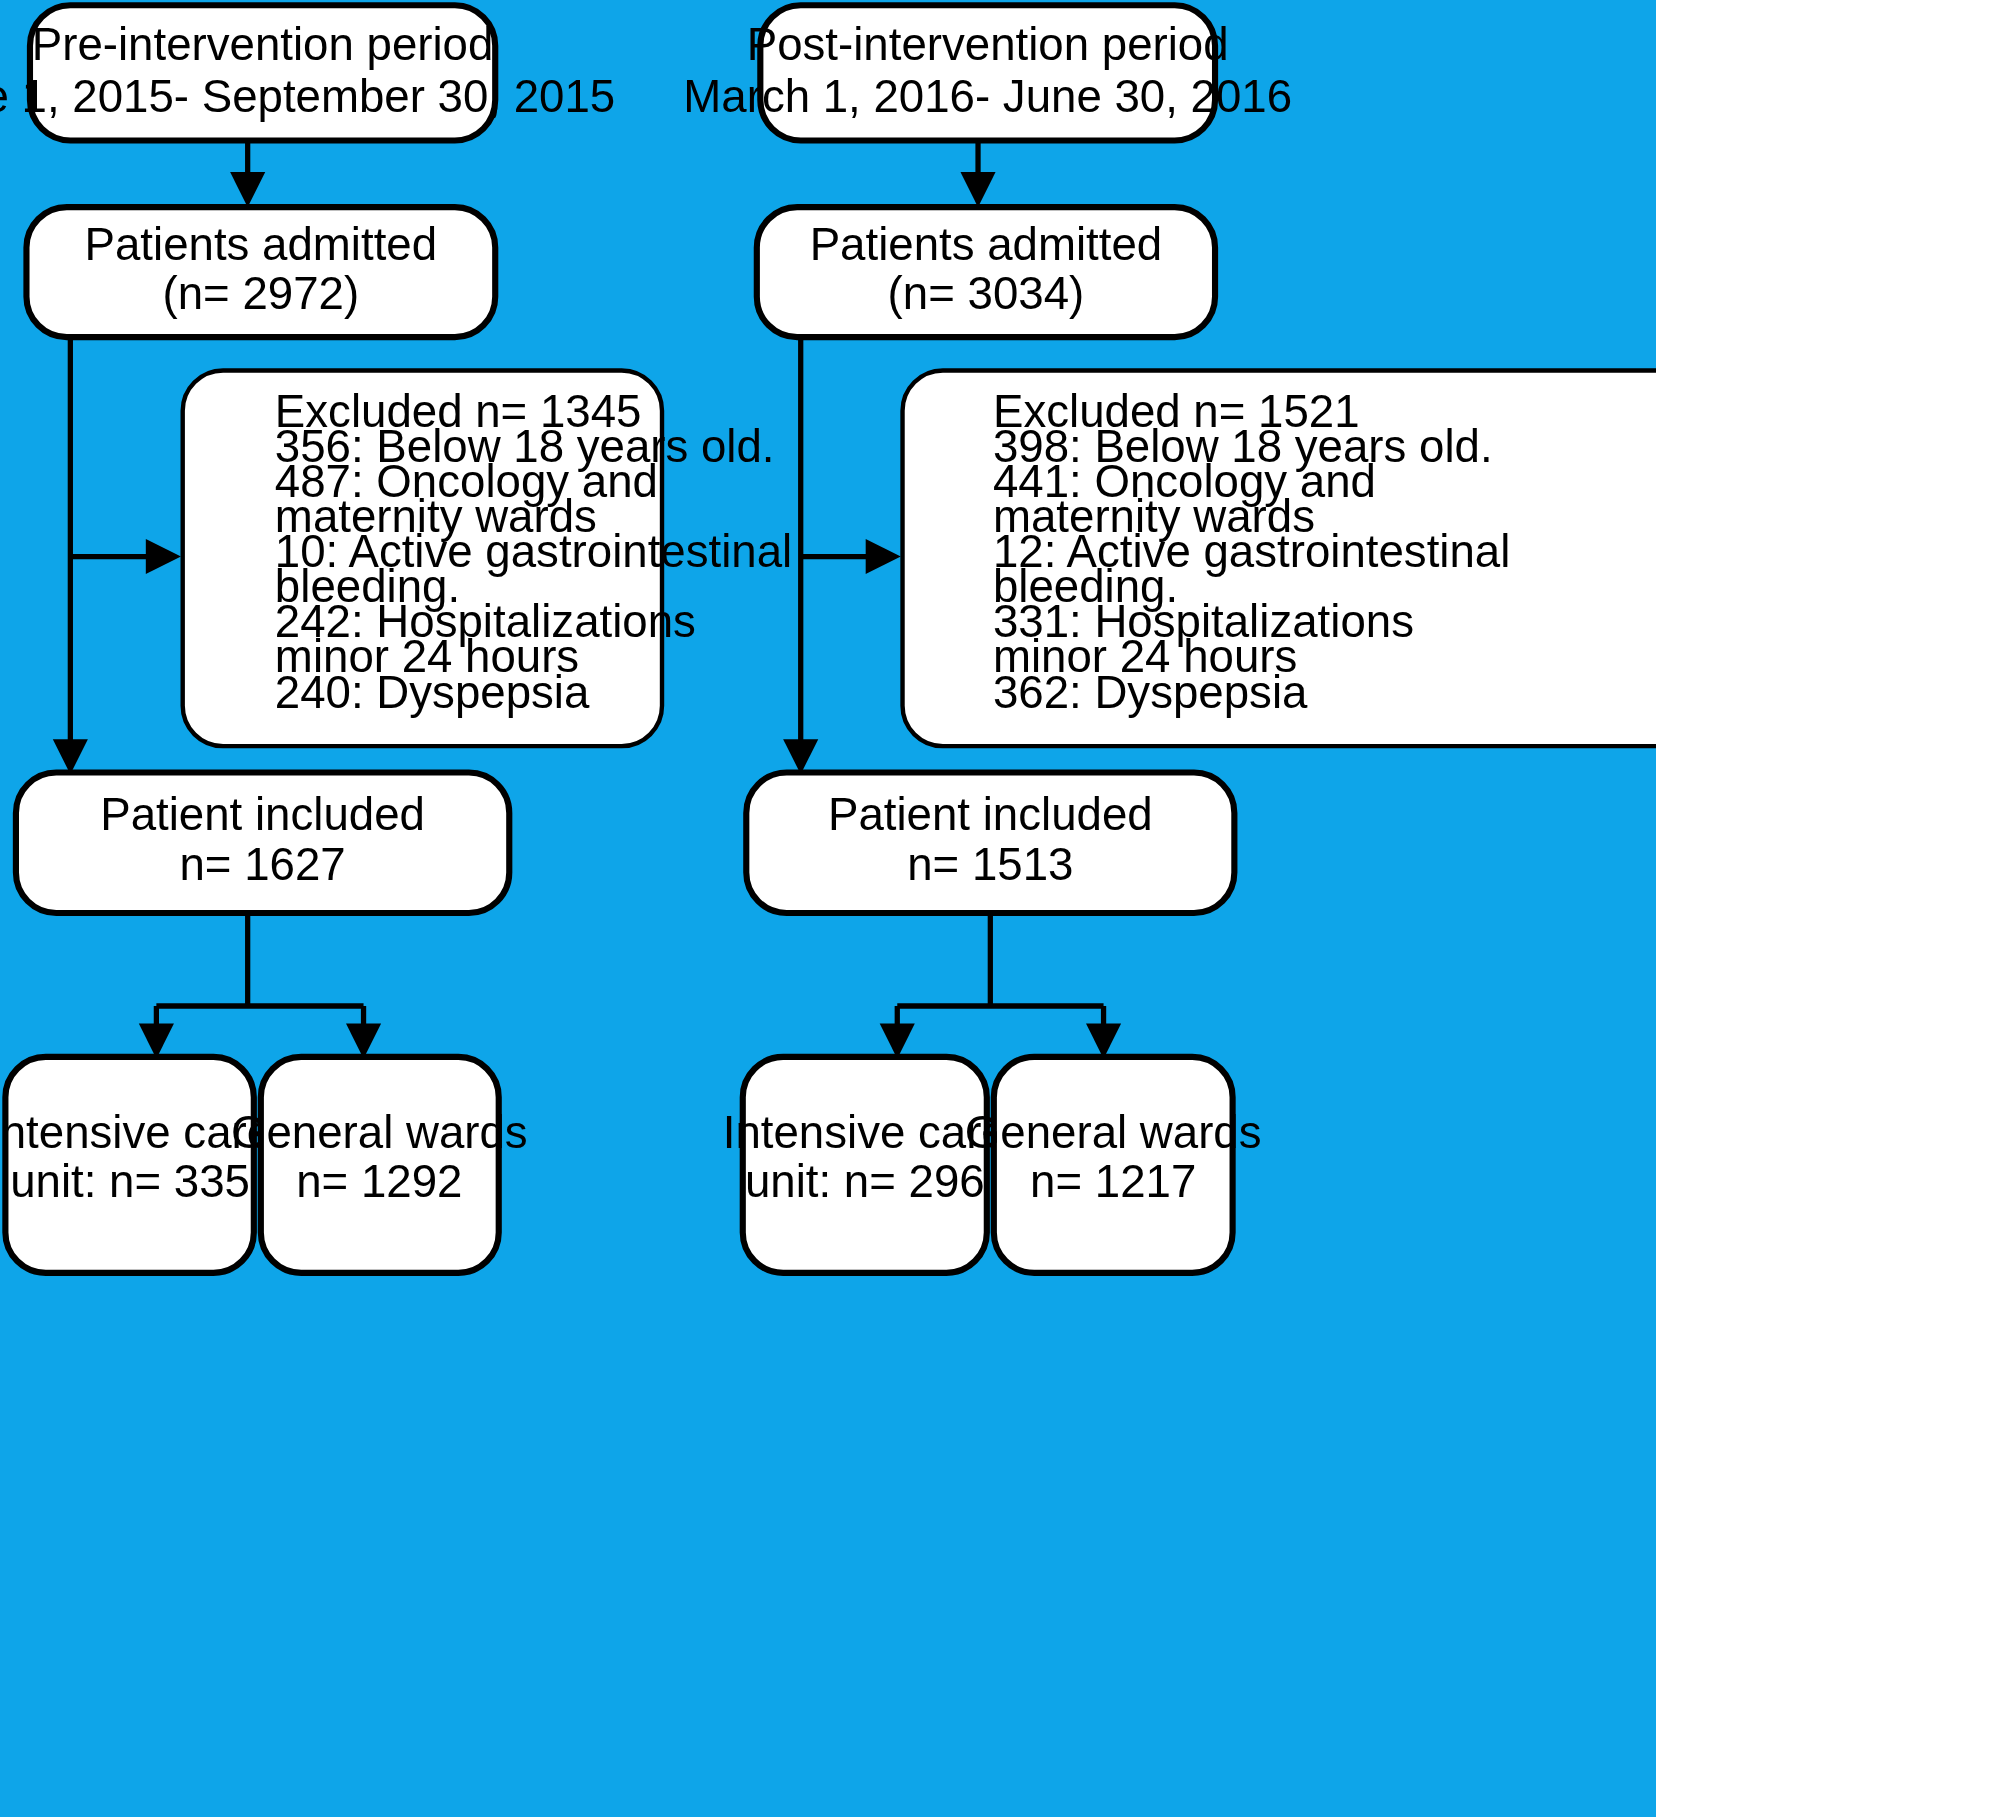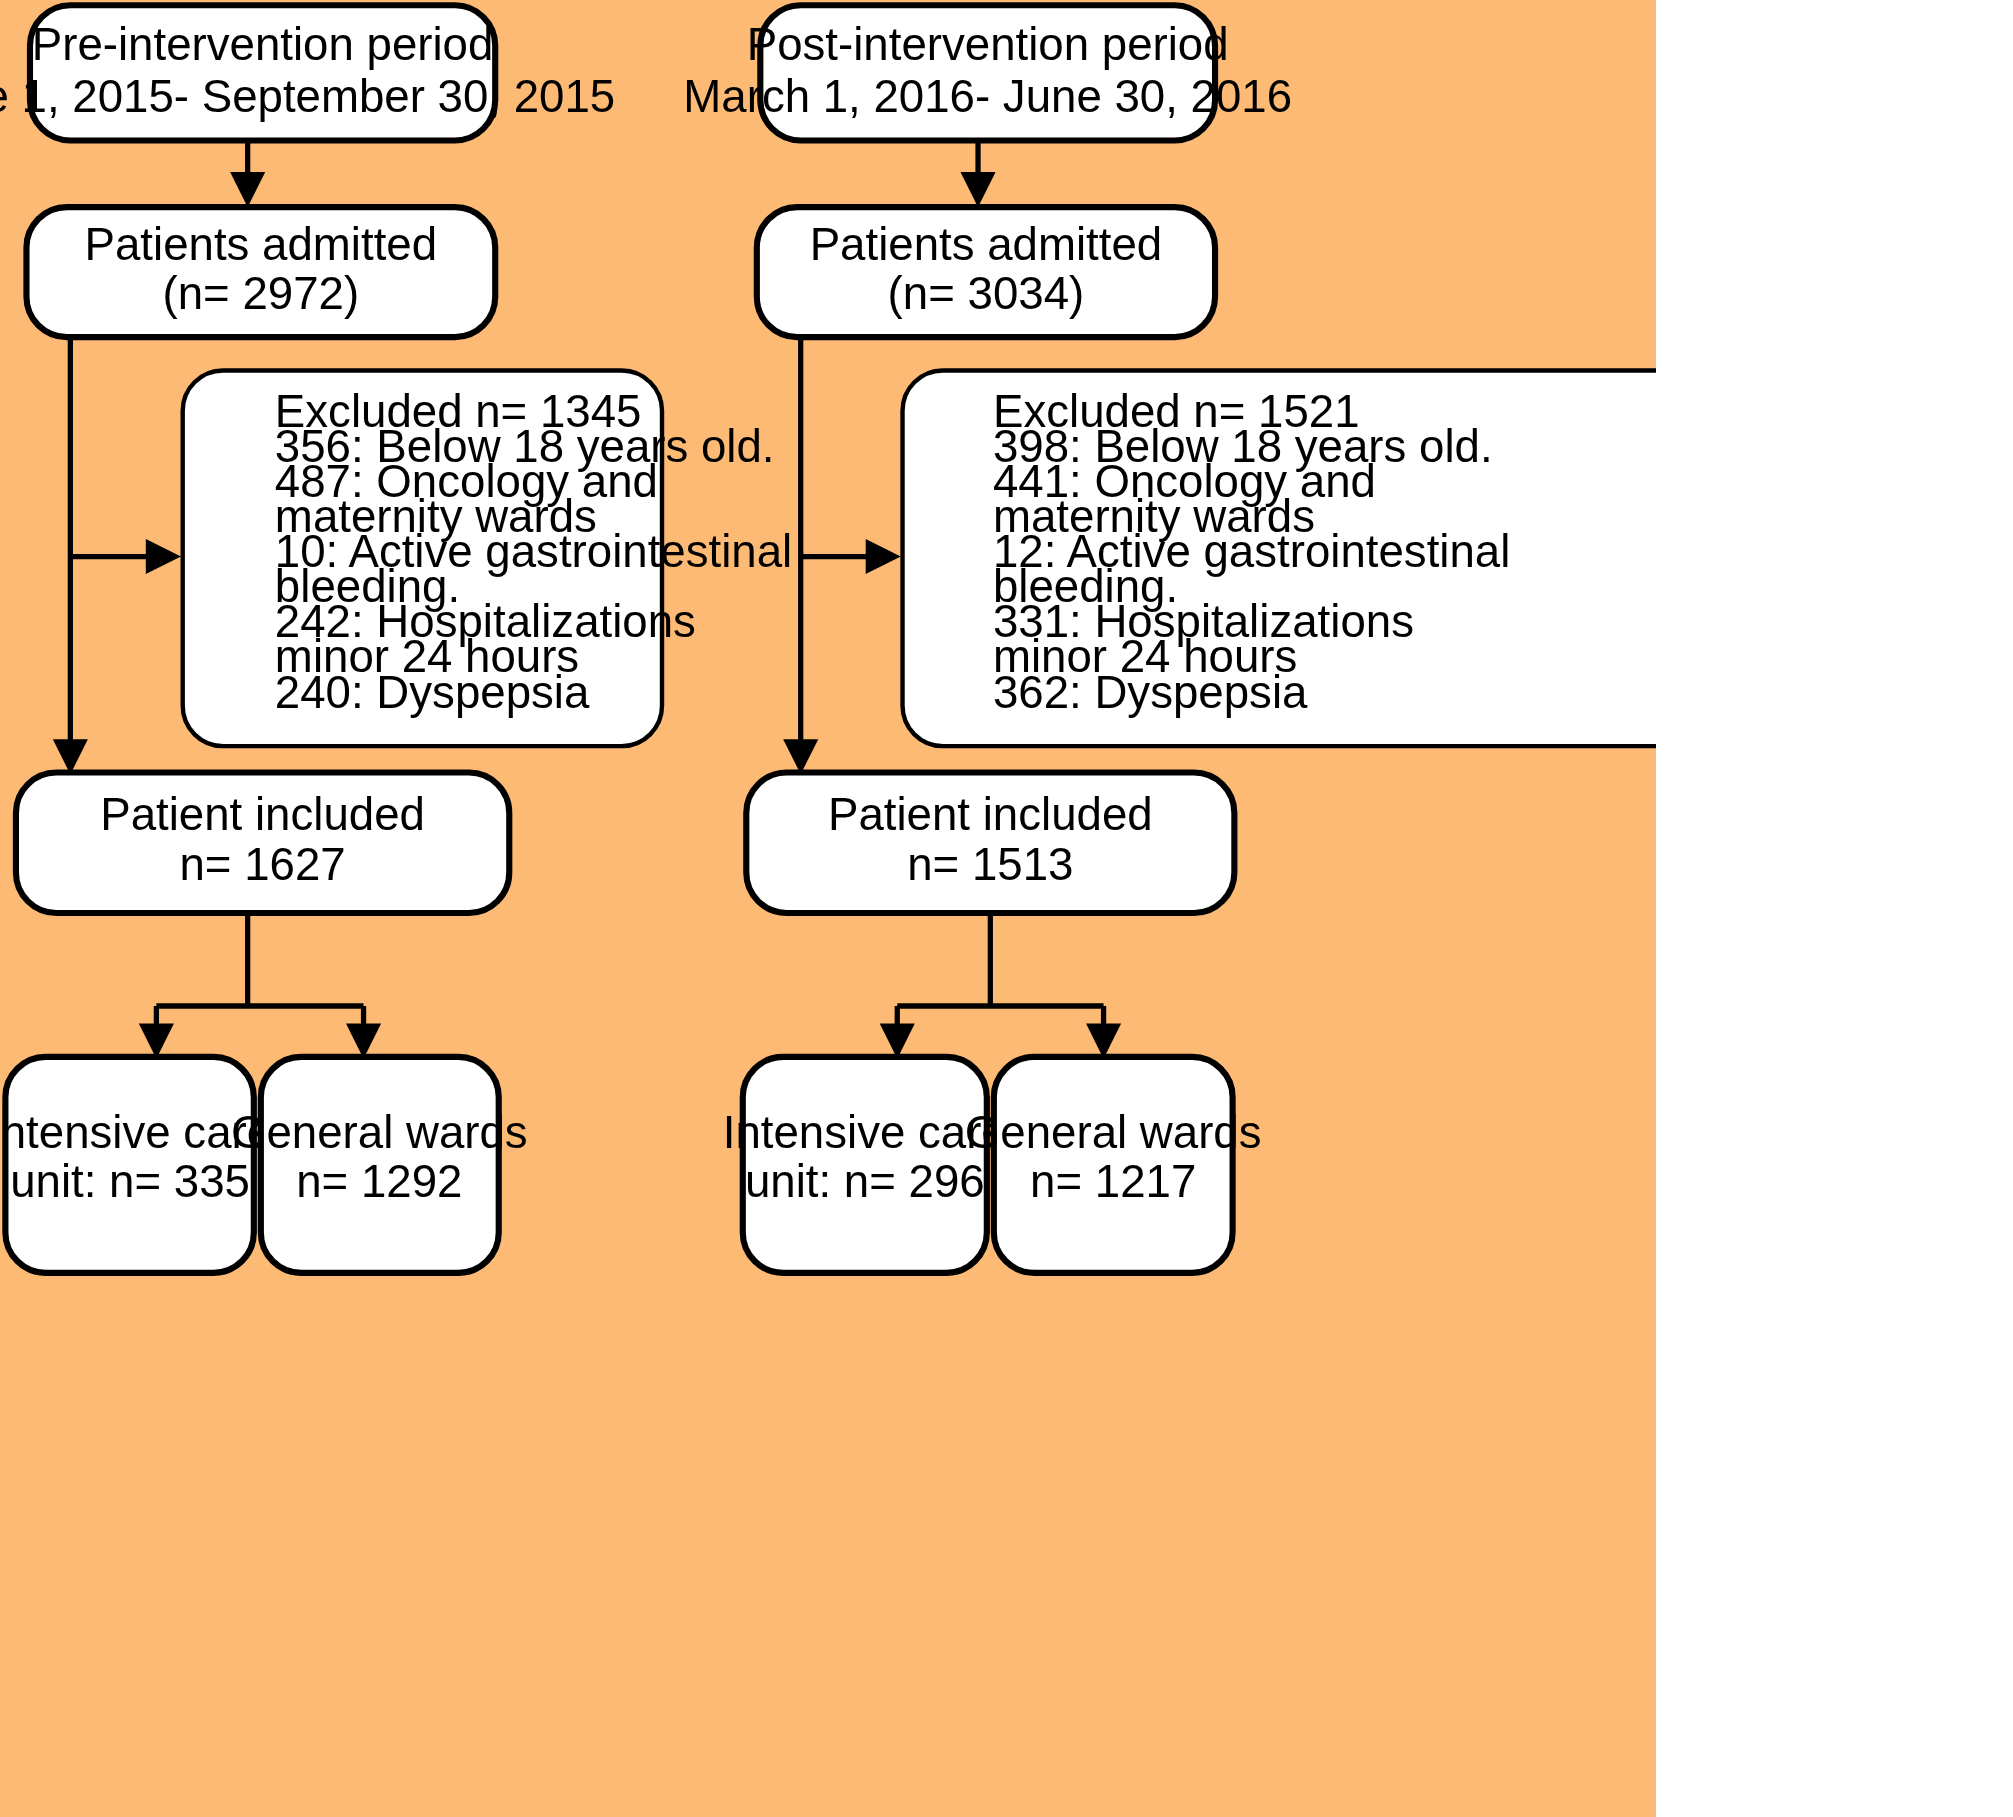--- a/index.html
+++ b/index.html
@@ -9,21 +9,21 @@
     background: #ffffff;
   }
   body {
     font-family: "Liberation Sans", sans-serif;
     color: #000000;
   }
   #flow-root {
     position: relative;
     width: 1656px;
     height: 1818px;
-    background: #fdba74;
+    background: #0ea5e9;
     overflow: hidden;
   }
   svg.flow-canvas {
     display: block;
     width: 2014px;
     height: 1818px;
   }
   .node-box {
     fill: #ffffff;
     stroke: #000000;

